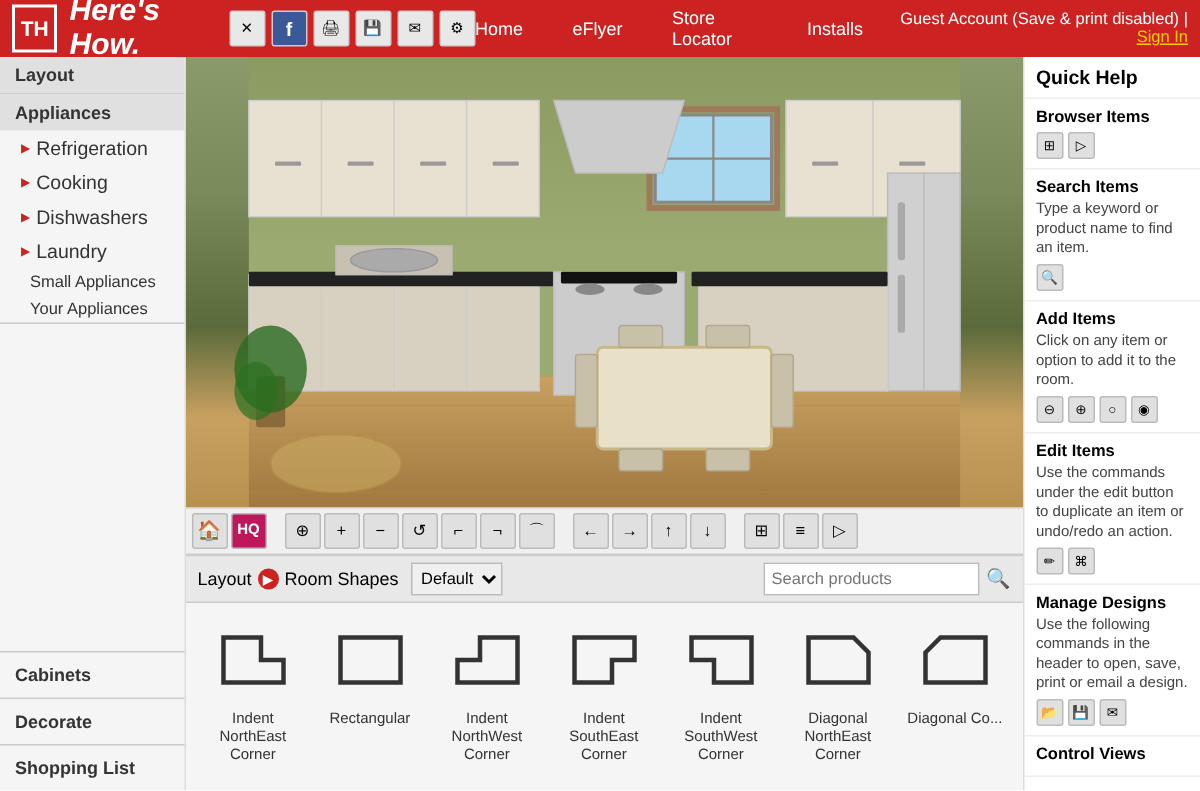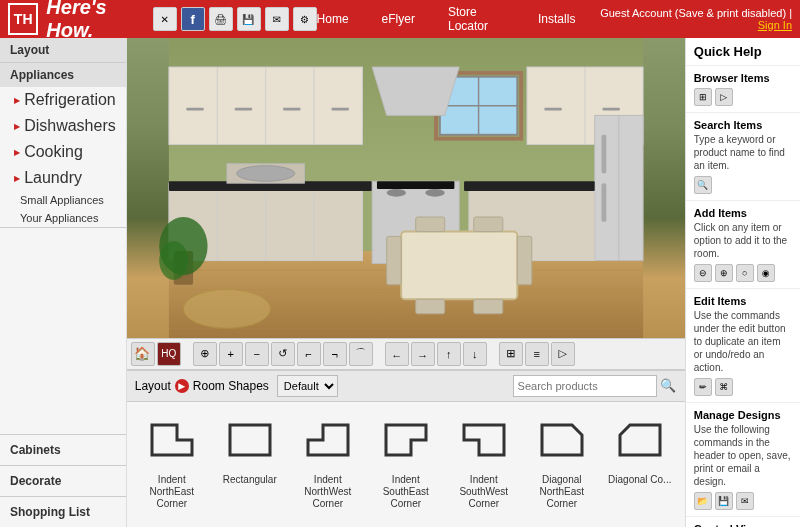--- a/index.html
+++ b/index.html
@@ -83,22 +83,22 @@
       border-bottom: 1px solid #ccc;
     }
     .sidebar-header {
       background: #e0e0e0;
       padding: 5px 10px;
       font-weight: bold;
       font-size: 12px;
       color: #333;
     }
     .sidebar-item {
-      padding: 4px 10px 4px 14px;
-      font-size: 16px;
+      padding: 4px 24px 4px 14px;
+      font-size: 13px;
       color: #333;
       cursor: pointer;
       display: flex;
       align-items: center;
       gap: 4px;
     }
     .sidebar-item.has-arrow::before {
       content: '▶';
       font-size: 8px;
       color: #cc2222;
@@ -336,22 +336,22 @@
 
 <div class="main-container">
 
   <div class="left-sidebar">
     <div class="sidebar-section">
       <div class="sidebar-header">Layout</div>
     </div>
     <div class="sidebar-section">
       <div class="sidebar-header">Appliances</div>
       <div class="sidebar-item has-arrow">Refrigeration</div>
+      <div class="sidebar-item has-arrow">Cooking</div>
       <div class="sidebar-item has-arrow">Dishwashers</div>
-      <div class="sidebar-item has-arrow">Cooking</div>
       <div class="sidebar-item has-arrow">Laundry</div>
       <div class="sidebar-subitem">Small Appliances</div>
       <div class="sidebar-subitem">Your Appliances</div>
     </div>
 
     <div class="sidebar-bottom">
       <div class="sidebar-bottom-item">Cabinets</div>
       <div class="sidebar-bottom-item">Decorate</div>
       <div class="sidebar-bottom-item">Shopping List</div>
     </div>
@@ -441,21 +441,21 @@
         <ellipse cx="15" cy="215" rx="25" ry="30" fill="#2a6a20" opacity="0.8"></ellipse>
         <ellipse cx="5" cy="230" rx="15" ry="20" fill="#2a7020" opacity="0.7"></ellipse>
 
         <ellipse cx="60" cy="280" rx="45" ry="20" fill="#c8a860" opacity="0.6" stroke="#b09840" stroke-width="1"></ellipse>
       </svg>
     </div>
 
     <div class="toolbar">
       <div class="toolbar-group">
         <div class="tb-btn tb-btn-home">🏠</div>
-        <div class="tb-btn" style="background:#7f1d1d;color:#fff;font-weight:normal;font-size:10px;">HQ</div>
+        <div class="tb-btn" style="background:#be185d;color:#fff;font-weight:bold;font-size:10px;">HQ</div>
       </div>
       <div class="tb-sep"></div>
       <div class="toolbar-group">
         <div class="tb-btn">⊕</div>
         <div class="tb-btn">+</div>
         <div class="tb-btn">−</div>
         <div class="tb-btn">↺</div>
         <div class="tb-btn">⌐</div>
         <div class="tb-btn">¬</div>
         <div class="tb-btn">⌒</div>

